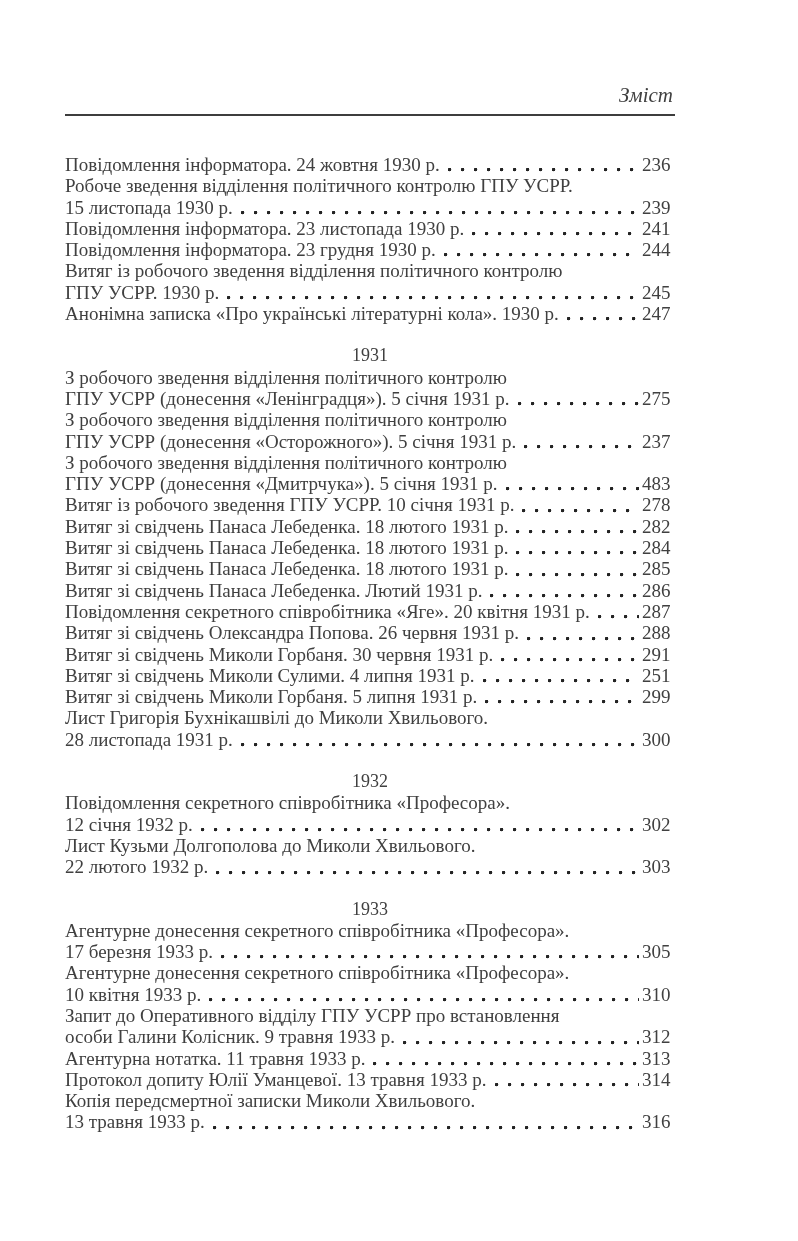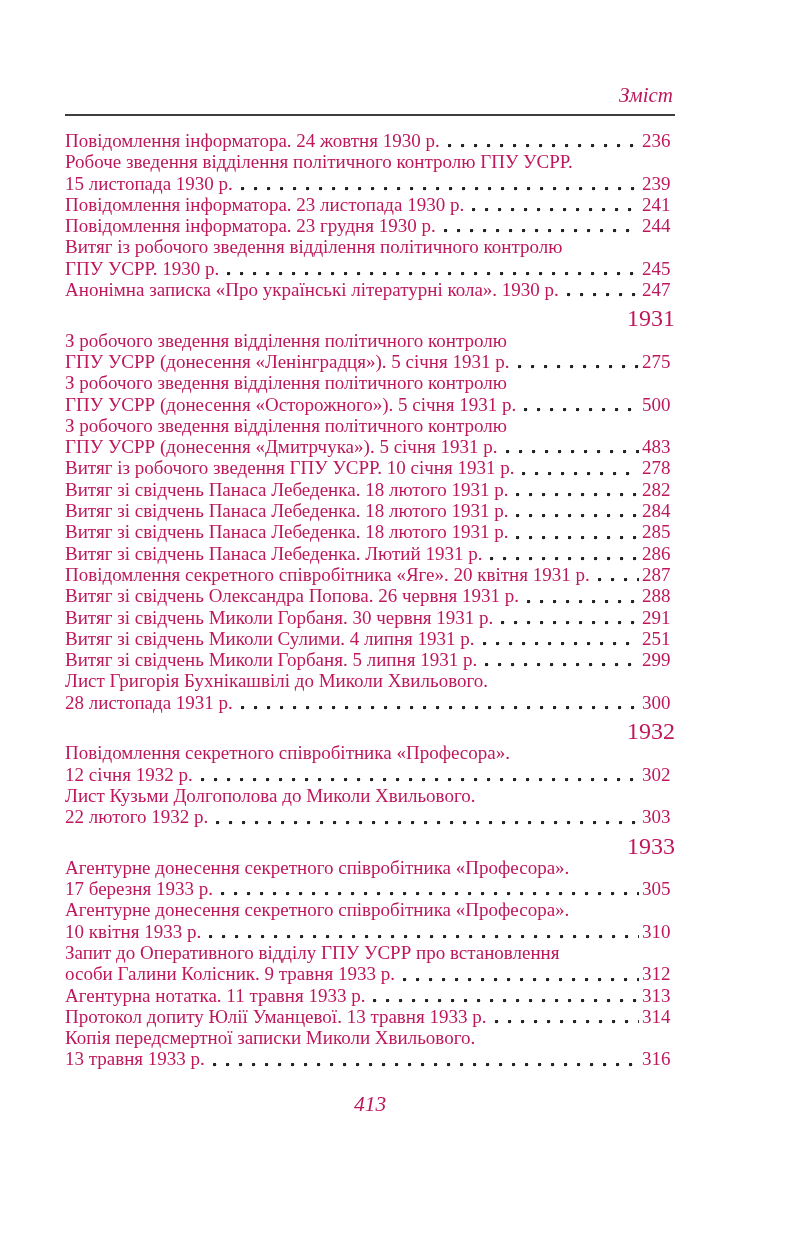--- a/index.html
+++ b/index.html
@@ -1,21 +1,21 @@
 <!DOCTYPE html>
 <html lang="uk"><head>
 <meta charset="utf-8">
 <style>
   html, body { margin: 0; padding: 0; background: #ffffff; }
   .page {
     position: relative;
     width: 798px;
     height: 1132px;
     background: #ffffff;
-    color: #be185d;
+    color: #404040;
     font-family: "Liberation Serif", "DejaVu Serif", serif;
     overflow: hidden;
   }
   .content {
     position: absolute;
     left: 65px;
     top: 0;
     width: 610px;
   }
   .page-header { padding-top: 83px; }
@@ -24,26 +24,26 @@
     font-style: italic;
     font-size: 21px;
     line-height: 24px;
     padding-right: 2px;
   }
   .header-rule {
     border: 0;
     border-bottom: 2px solid #3d3d3d;
     margin: 7px 0 0 0;
   }
-  .toc { padding-top: 14px; }
+  .toc { padding-top: 38px; }
   .year-heading {
-    font-size: 24px;
+    font-size: 18px;
     font-weight: normal;
-    text-align: right;
-    margin: 8px 0 0 0;
+    text-align: center;
+    margin: 21px 0 0 0;
     line-height: 21.3px;
   }
   .toc-entry { margin: 0; }
   .toc-line {
     display: flex;
     align-items: baseline;
     font-size: 19px;
     line-height: 21.3px;
     white-space: nowrap;
   }
@@ -157,21 +157,21 @@
 </div>
             <div class="toc-entry">
   <div class="toc-line">
     <span class="entry-text">З робочого зведення відділення політичного контролю</span>
 
   </div>
 
   <div class="toc-line">
     <span class="entry-text">ГПУ УСРР (донесення «Осторожного»). 5 січня 1931 р.</span>
     <span class="dot-leader"></span>
-    <span class="entry-page">500</span>
+    <span class="entry-page">237</span>
   </div>
 </div>
             <div class="toc-entry">
   <div class="toc-line">
     <span class="entry-text">З робочого зведення відділення політичного контролю</span>
 
   </div>
 
   <div class="toc-line">
     <span class="entry-text">ГПУ УСРР (донесення «Дмитрчука»). 5 січня 1931 р.</span>

